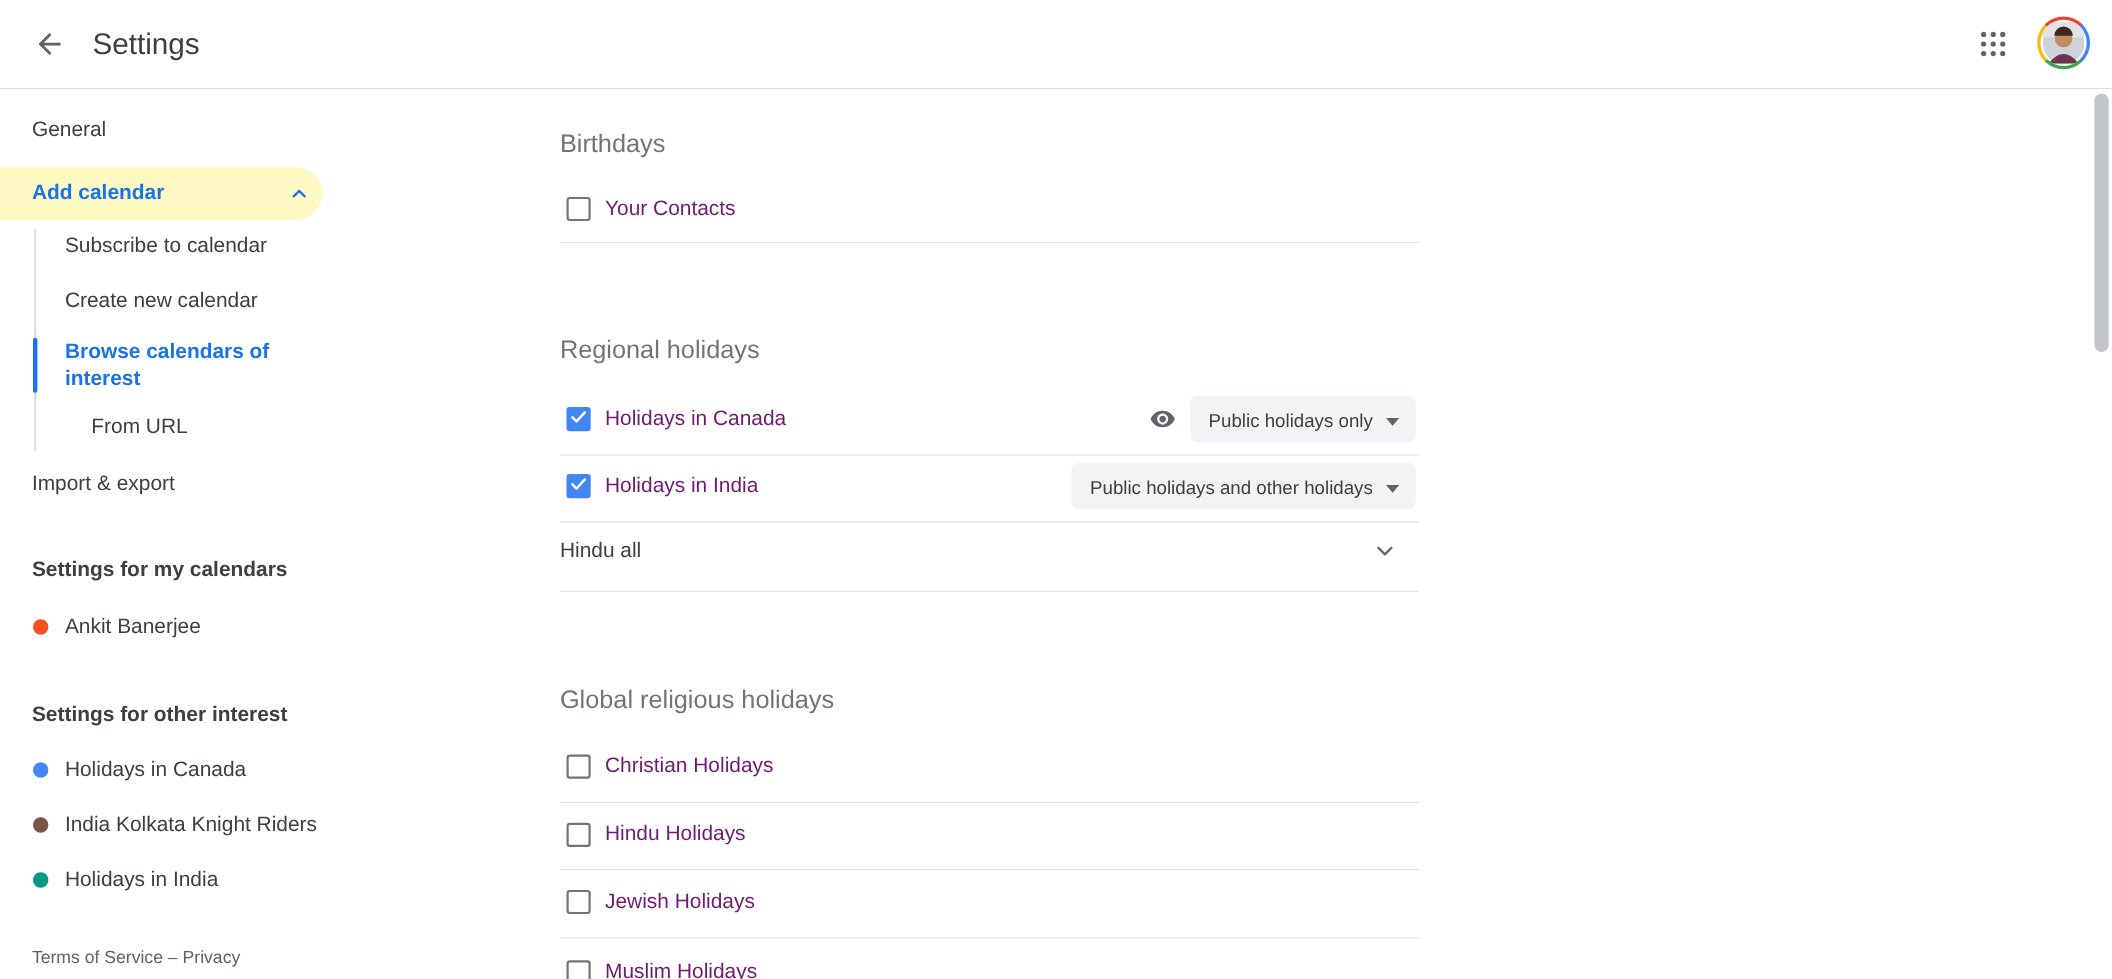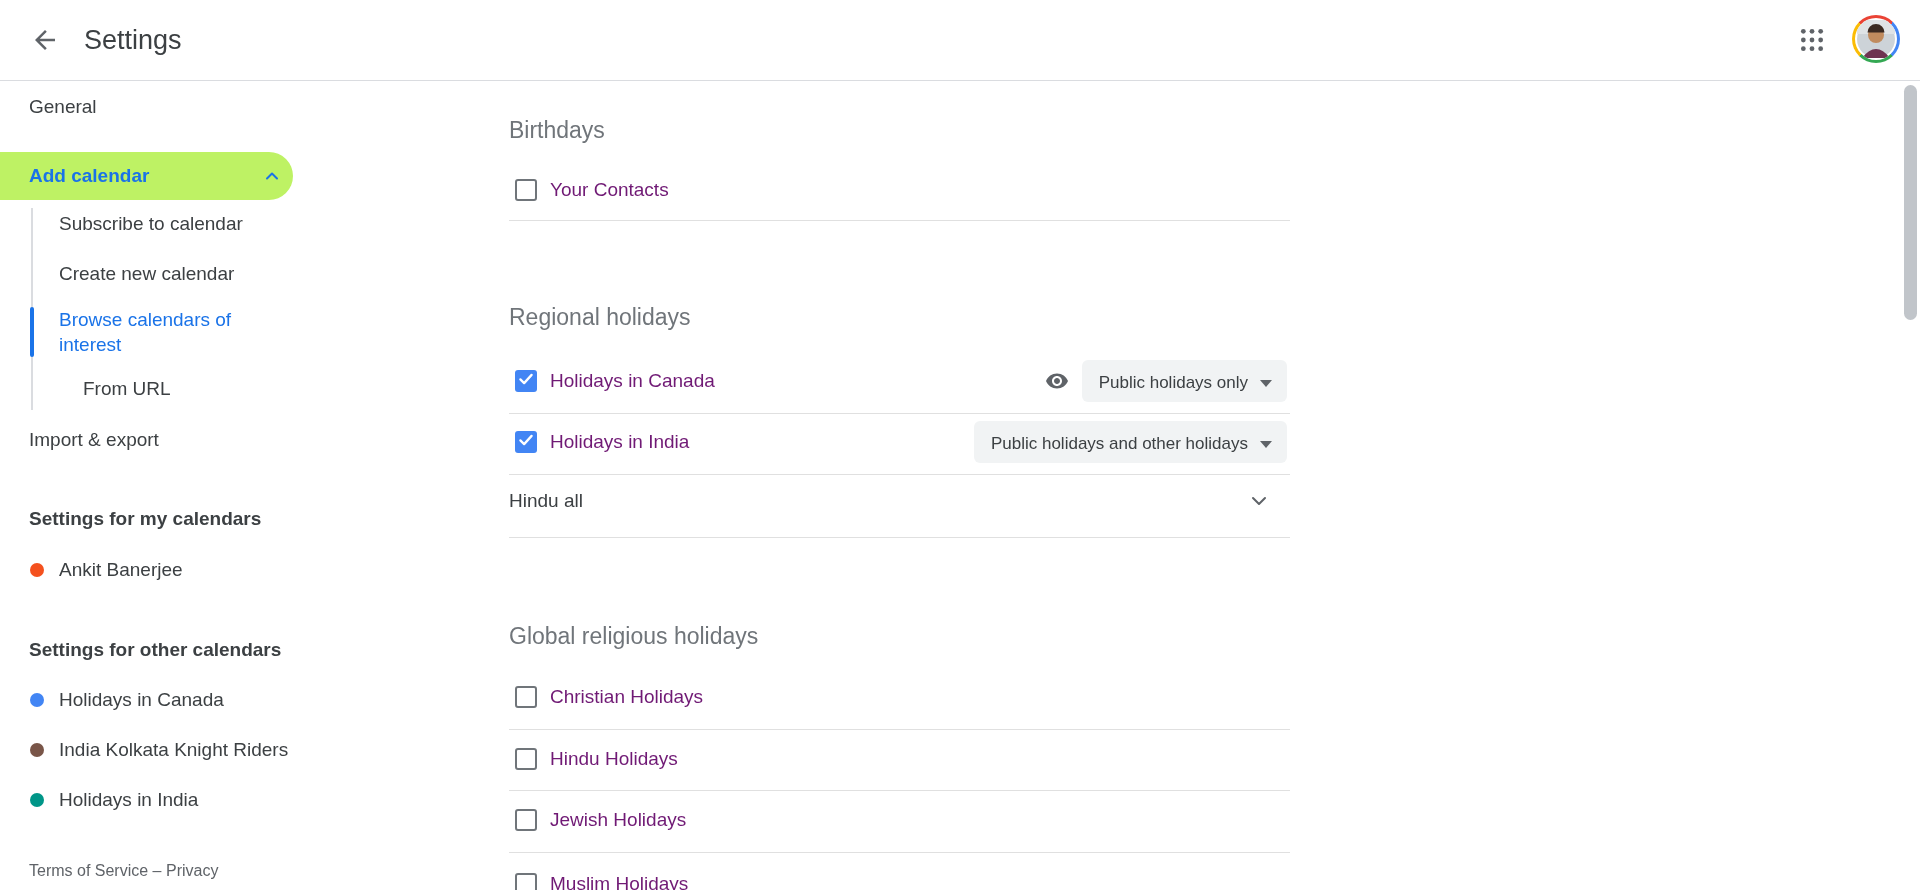--- a/index.html
+++ b/index.html
@@ -22,30 +22,30 @@
     display:flex; align-items:center; justify-content:center; }
   .avatar-inner { width:42px; height:42px; border-radius:50%; background:#fff;
     display:flex; align-items:center; justify-content:center; overflow:hidden; }
 
   
   .sidebar { position:absolute; left:0; top:81px; width:440px; height:809px; }
   .side-item { position:absolute; left:0; height:40px; line-height:40px; font-size:19px;
     color:#3c4043; cursor:pointer; white-space:nowrap; }
   .side-item .txt { position:relative; }
   .pill { position:absolute; left:0; top:71px; width:293px; height:48px;
-    background:#bef264; border-radius:0 24px 24px 0; cursor:pointer; }
+    background:#fef9c3; border-radius:0 24px 24px 0; cursor:pointer; }
   .pill .txt { position:absolute; left:29px; top:0; height:48px; line-height:48px;
     font-size:19px; font-weight:bold; color:#1a73e8; }
   .pill .chev { position:absolute; left:262px; top:14px; }
   .rail { position:absolute; left:31px; top:127px; width:2px; height:202px; background:#dadce0; }
   .active-bar { position:absolute; left:30px; top:226px; width:4px; height:50px;
     background:#1a73e8; border-radius:2px; }
   .sub-item { position:absolute; left:59px; height:40px; line-height:40px;
     font-size:19px; color:#3c4043; cursor:pointer; white-space:nowrap; }
-  .sub-item.active { color:#1a73e8; font-weight:normal; width:190px; white-space:normal;
+  .sub-item.active { color:#1a73e8; font-weight:bold; width:190px; white-space:normal;
     line-height:25px; height:50px; }
   .side-heading { position:absolute; left:29px; height:40px; line-height:40px;
     font-size:19px; font-weight:bold; color:#3c4043; white-space:nowrap; }
   .cal-item { position:absolute; left:0; height:40px; width:320px; cursor:pointer; }
   .cal-dot { position:absolute; left:30px; top:13px; width:14px; height:14px; border-radius:50%; }
   .cal-label { position:absolute; left:59px; top:0; height:40px; line-height:40px;
     font-size:19px; color:#3c4043; white-space:nowrap; }
   .side-footer { position:absolute; left:29px; top:770px; height:40px; line-height:40px;
     font-size:16px; color:#5f6368; }
   .side-footer a { color:#5f6368; text-decoration:none; cursor:pointer; }
@@ -115,21 +115,21 @@
           <circle cx="19" cy="15" r="8" fill="#c08b5e"></circle>
           <path d="M19 4 a8.5 8.5 0 0 1 8.5 8.5 l-17 0 A8.5 8.5 0 0 1 19 4z" fill="#3b2a22"></path>
           <path d="M5 38 q14 -18 28 0z" fill="#6e3350"></path>
         </svg>
       </div>
     </div>
   </div>
 
   <div class="sidebar">
 
-    <div class="side-item" style="top:6px; left:29px;">
+    <div class="side-item" style="top:18px; left:29px;">
       <span class="txt">General</span>
     </div>
 
     <div class="pill">
       <span class="txt">Add calendar</span>
       <span class="chev">
         <svg width="20" height="20" viewBox="0 0 24 24">
             <polyline points="6,15 12,9 18,15" fill="none" stroke="#1a73e8" stroke-width="2.4" stroke-linecap="round" stroke-linejoin="round"></polyline>
           </svg>
       </span>
@@ -155,21 +155,21 @@
       <span class="txt">Import &amp; export</span>
     </div>
 
     <div class="side-heading" style="top:418px;">Settings for my calendars</div>
 
     <div class="cal-item" style="top:469px;">
       <span class="cal-dot" style="background: rgb(244, 81, 30);"></span>
       <span class="cal-label">Ankit Banerjee</span>
     </div>
 
-    <div class="side-heading" style="top:549px;">Settings for other calendars</div>
+    <div class="side-heading" style="top:549px;">Settings for other interest</div>
 
     <div class="cal-item" style="top:599px;">
       <span class="cal-dot" style="background: rgb(66, 133, 244);"></span>
       <span class="cal-label">Holidays in Canada</span>
     </div>
     <div class="cal-item" style="top:649px;">
       <span class="cal-dot" style="background: rgb(121, 85, 72);"></span>
       <span class="cal-label">India Kolkata Knight Riders</span>
     </div>
     <div class="cal-item" style="top:699px;">

